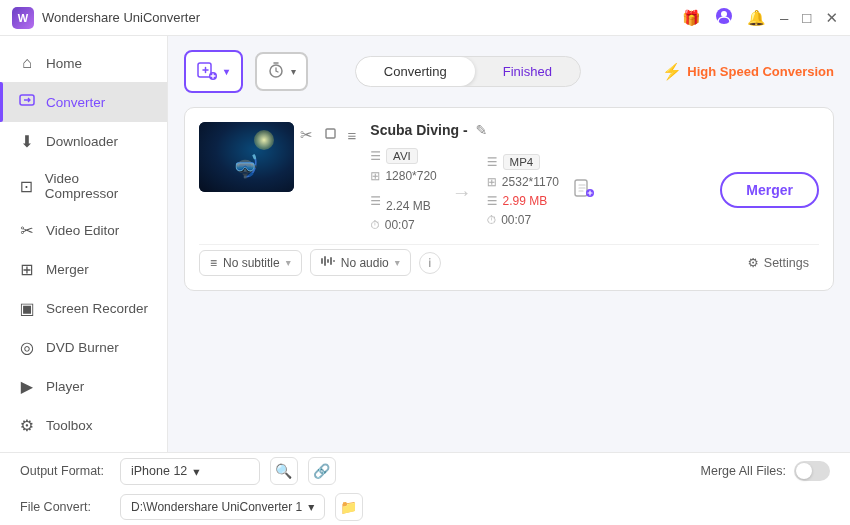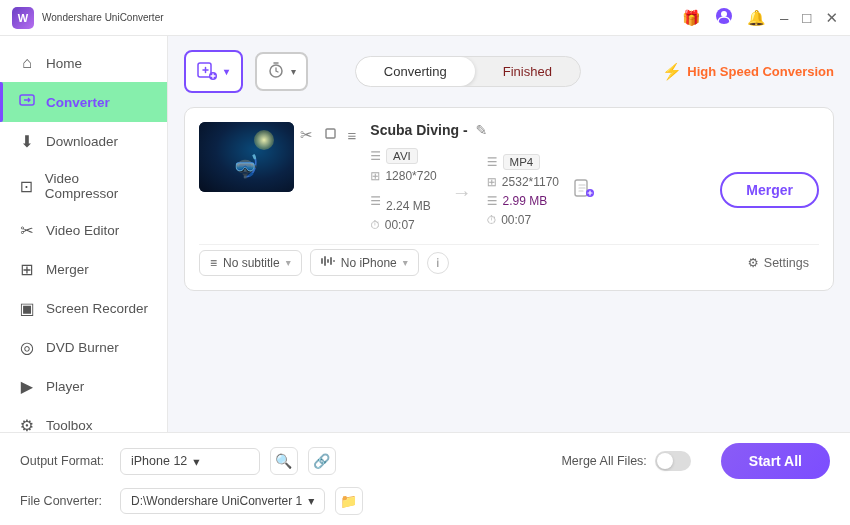--- a/index.html
+++ b/index.html
@@ -35,21 +35,21 @@
       background: linear-gradient(135deg, #6c3fc5, #b56ef0);
       border-radius: 5px;
       display: flex;
       align-items: center;
       justify-content: center;
       color: white;
       font-size: 11px;
       font-weight: bold;
     }
     .title-bar-title {
-      font-size: 10px;
+      font-size: 13px;
       color: #444;
     }
     .title-bar-controls {
       display: flex;
       align-items: center;
       gap: 14px;
     }
     .title-bar-icon {
       color: #666;
       font-size: 15px;
@@ -77,23 +77,23 @@
       display: flex;
       align-items: center;
       gap: 10px;
       padding: 10px 18px;
       cursor: pointer;
       color: #555;
       font-size: 13.5px;
       position: relative;
     }
     .sidebar-item.active {
-      background: #86efac;
+      background: #e5e5e5;
       color: #7c4dff;
-      font-weight: 700;
+      font-weight: 400;
     }
     .sidebar-item.active::before {
       content: '';
       position: absolute;
       left: 0;
       top: 0;
       bottom: 0;
       width: 3px;
       background: #7c4dff;
       border-radius: 0 2px 2px 0;
@@ -161,21 +161,21 @@
       overflow: hidden;
       margin: 0 auto;
       background: #f0f0f0;
     }
     .tab-btn {
       padding: 7px 28px;
       font-size: 13px;
       cursor: pointer;
       border: none;
       background: transparent;
-      color: #7f1d1d;
+      color: #6d28d9;
       border-radius: 20px;
     }
     .tab-btn.active {
       background: white;
       color: #333;
       font-weight: 500;
       box-shadow: 0 1px 4px rgba(0,0,0,0.15);
     }
 
     .speed-badge {
@@ -358,21 +358,21 @@
       font-size: 12.5px;
       cursor: pointer;
       padding: 5px 10px;
       border-radius: 6px;
     }
 
     
     .bottom-bar {
       background: #fff;
       border-top: 1px solid #e8e8e8;
-      padding: 10px 20px;
+      padding: 4px 20px;
       display: flex;
       flex-direction: column;
       gap: 8px;
       flex-shrink: 0;
     }
     .bottom-row {
       display: flex;
       align-items: center;
       gap: 10px;
     }
@@ -659,21 +659,21 @@
               <div class="file-meta-item">
                 <span class="meta-icon">☰</span>
                 <span class="meta-label">MP4</span>
               </div>
               <div class="file-meta-item">
                 <span class="meta-icon">⊞</span>
                 <span style="font-size:12px;color:#666;">2532*1170</span>
               </div>
               <div class="file-meta-item">
                 <span class="meta-icon">☰</span>
-                <span style="font-size:12px;color:#701a75;text-align:center;">2.99 MB</span>
+                <span style="font-size:12px;color:#ef4444;text-align:center;">2.99 MB</span>
               </div>
               <div class="file-meta-item">
                 <span class="meta-icon">⏱</span>
                 <span style="font-size:12px;color:#666;">00:07</span>
               </div>
             </div>
 
             <span class="convert-settings-icon">
               <svg width="22" height="22" viewBox="0 0 22 22">
                 <rect x="2" y="3" width="12" height="16" rx="2" fill="none" stroke="#aaa" stroke-width="1.4"></rect>
@@ -697,21 +697,21 @@
         <div class="audio-select">
           <span>
             <svg width="14" height="12" viewBox="0 0 14 12">
               <rect x="0" y="3" width="2" height="6" rx="1" fill="#777"></rect>
               <rect x="3" y="1" width="2" height="10" rx="1" fill="#777"></rect>
               <rect x="6" y="4" width="2" height="4" rx="1" fill="#777"></rect>
               <rect x="9" y="2" width="2" height="8" rx="1" fill="#777"></rect>
               <rect x="12" y="5" width="2" height="2" rx="1" fill="#777"></rect>
             </svg>
           </span>
-          <span>No iPhone</span>
+          <span>No audio</span>
           <span class="select-chevron">▾</span>
         </div>
         <div class="info-icon-btn">
           <span>ℹ</span>
         </div>
         <div class="settings-link-btn">
           <span>⚙</span>
           <span>Settings</span>
         </div>
       </div>
@@ -732,24 +732,23 @@
     </div>
     <div class="bottom-icon-btn">
       <span>🔗</span>
     </div>
     <div class="merge-row">
       <span>Merge All Files:</span>
       <div class="toggle-switch">
         <div class="toggle-thumb"></div>
       </div>
     </div>
-    <button class="start-btn">Start All</button>
   </div>
   <div class="bottom-row">
-    <span class="bottom-label">File Converter:</span>
+    <span class="bottom-label">File Convert:</span>
     <div class="location-input">
       <span>D:\Wondershare UniConverter 1</span>
       <span>▾</span>
     </div>
     <div class="folder-icon-btn">
       <span>📁</span>
     </div>
   </div>
 </div>
 

